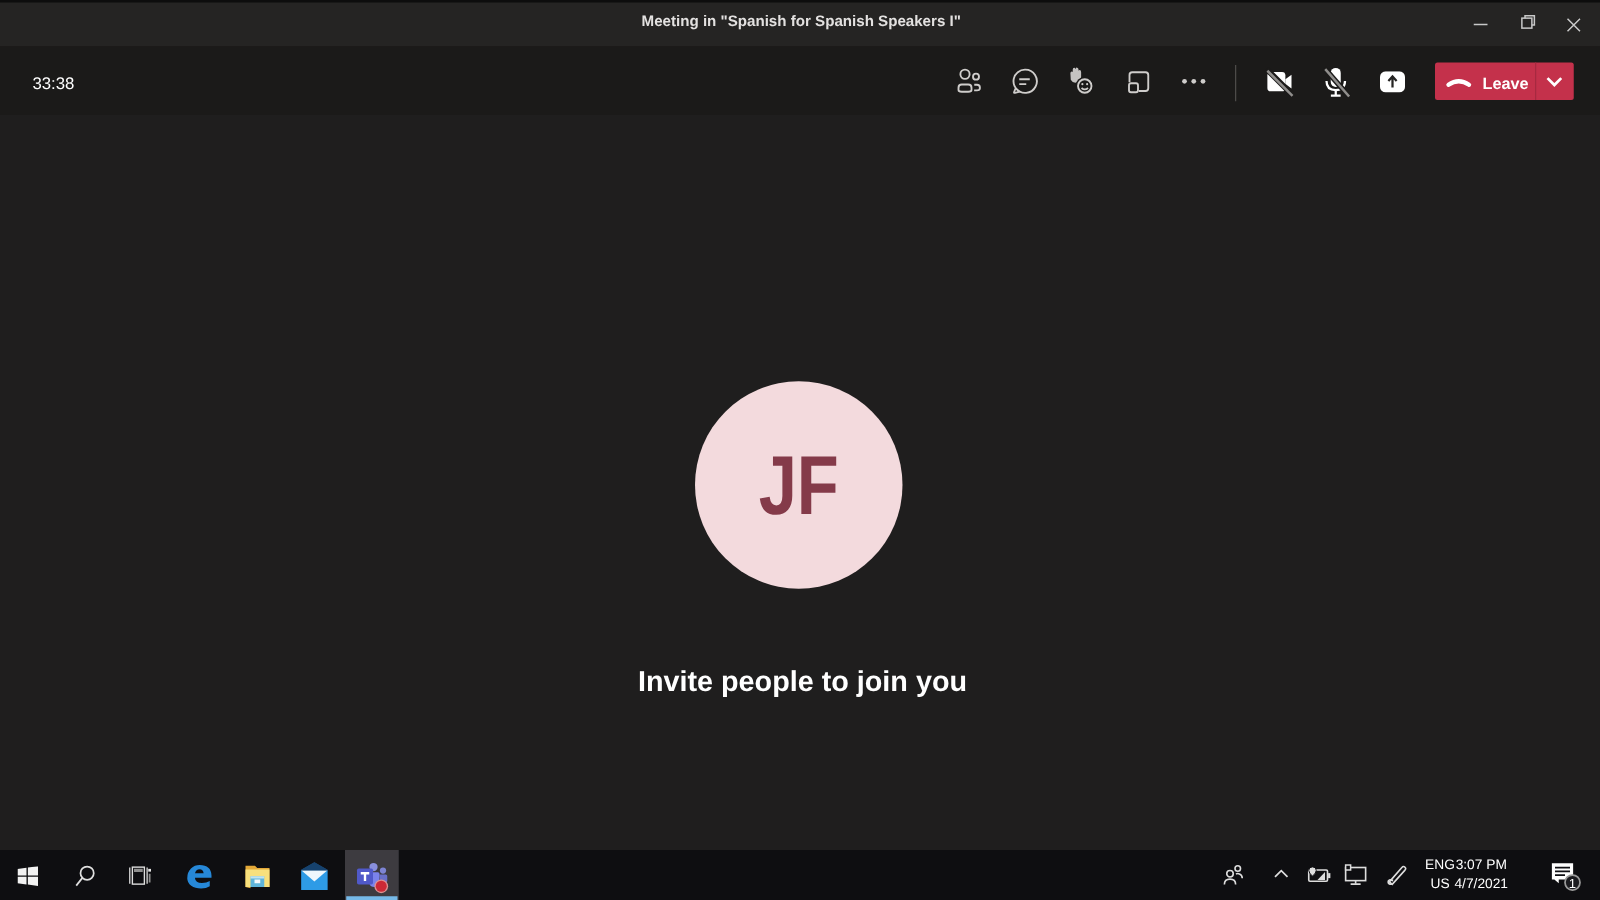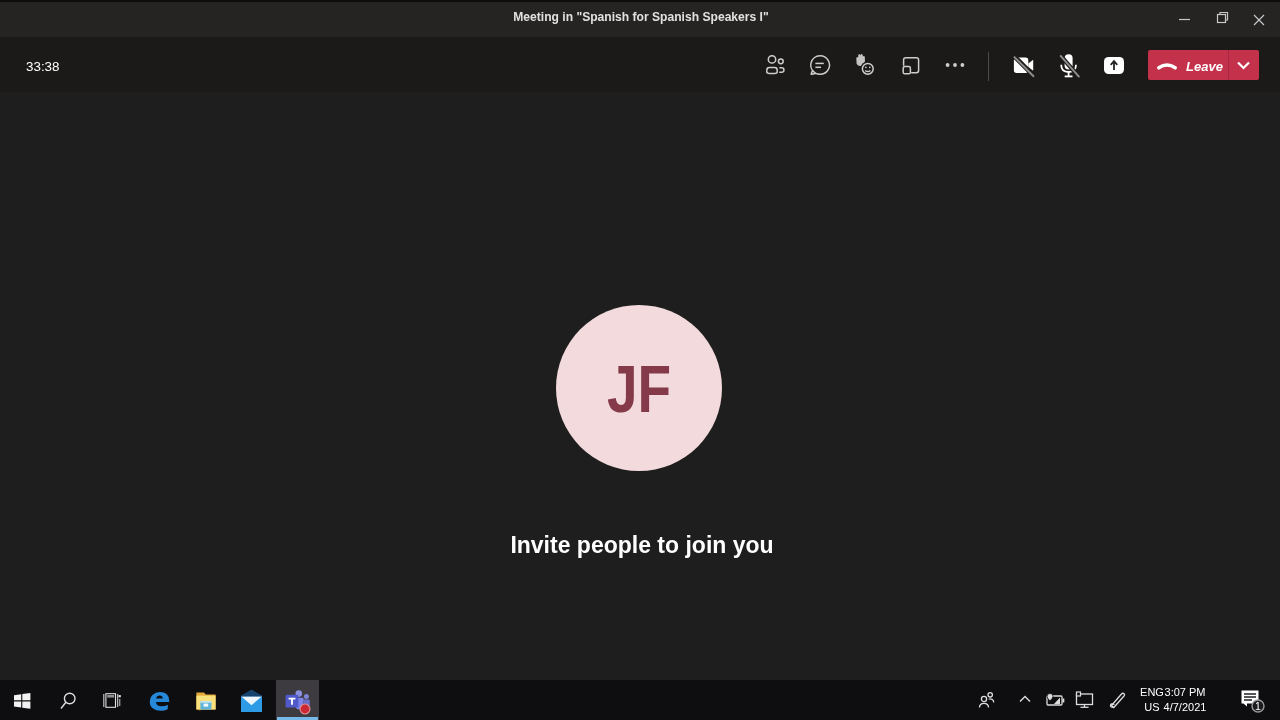--- a/index.html
+++ b/index.html
@@ -86,21 +86,21 @@
 
   <svg class="abs" style="left:1104px;top:57px;" width="20" height="17" viewBox="0 0 20 17">
     <rect x="0" y="0" width="20" height="17" rx="4.5" fill="#ffffff"></rect>
     <path d="M 10 13 L 10 5.2 M 6.7 7.8 L 10 4.2 L 13.3 7.8" fill="none" stroke="#252423" stroke-width="1.8"></path>
   </svg>
 
   <div class="abs" style="left:1148px;top:50px;width:111px;height:30px;background:#c4314b;border-radius:2px;"></div>
   <svg class="abs" style="left:1156px;top:57px;" width="22" height="16" viewBox="0 0 22 16">
     <path d="M 2.8 10.8 Q 11 5.2 19.2 10.8" fill="none" stroke="#ffffff" stroke-width="3.5" stroke-linecap="round"></path>
   </svg>
-  <span class="abs" style="left:1186px;top:59px;color:#fff;font-size:13px;font-weight:bold;font-style:italic;">Leave</span>
+  <span class="abs" style="left:1186px;top:59px;color:#fff;font-size:13px;font-weight:bold;">Leave</span>
   <div class="abs" style="left:1228px;top:50px;width:1px;height:30px;background:#a72940;"></div>
   <svg class="abs" style="left:1235px;top:60px;" width="17" height="11" viewBox="0 0 17 11">
     <path d="M 3 2.5 L 8.5 8 L 14 2.5" fill="none" stroke="#ffffff" stroke-width="2.2"></path>
   </svg>
 
   <div class="abs" style="left:556px;top:305px;width:166px;height:166px;border-radius:50%;background:#f3dadd;"></div>
   <div class="abs" style="left:556px;top:355px;width:166px;text-align:center;color:#843a49;font-size:67px;font-weight:bold;transform:scaleX(0.82);line-height:1;">JF</div>
   <div class="abs" style="left:0;top:532px;width:1284px;text-align:center;color:#ffffff;font-size:23px;font-weight:bold;">Invite people to join you</div>
 
   <div class="abs" style="left:276px;top:680px;width:43px;height:40px;background:#3d3b40;"></div>

